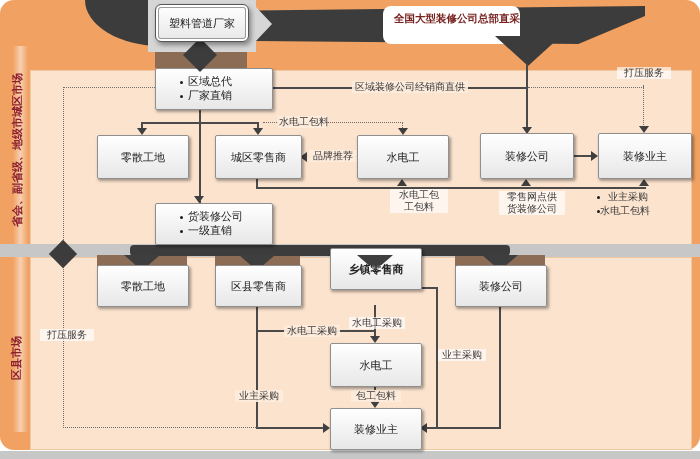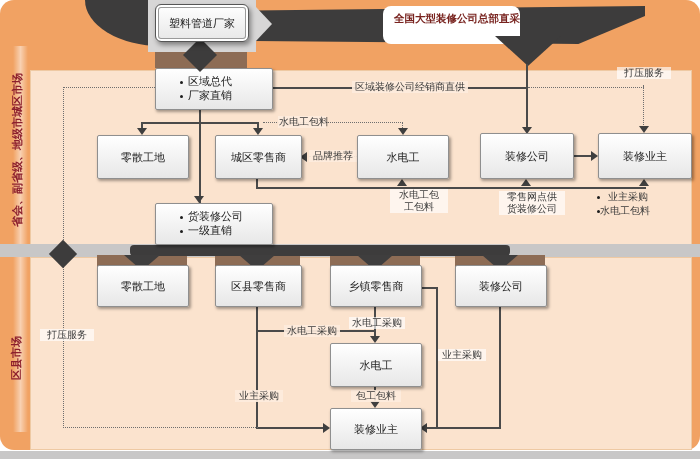--- a/index.html
+++ b/index.html
@@ -159,21 +159,21 @@
         <span>货装修公司</span>
       </div>
     <div class="brow">
         <span class="bdot"></span>
         <span>一级直销</span>
       </div>
   </div>
 
   <div class="abs node" style="left:97px;top:265px;width:90px;height:40px;">零散工地</div>
   <div class="abs node" style="left:215px;top:265px;width:85px;height:40px;">区县零售商</div>
-  <div class="abs node" style="left:330px;top:265px;width:90px;height:40px;">乡镇零售商</div>
+  <div class="abs node" style="left:330px;top:248px;width:90px;height:40px;font-weight:bold;">乡镇零售商</div>
   <div class="abs node" style="left:455px;top:265px;width:90px;height:40px;">装修公司</div>
   <div class="abs node" style="left:330px;top:343px;width:90px;height:42px;">水电工</div>
   <div class="abs node" style="left:330px;top:408px;width:90px;height:40px;">装修业主</div>
 
   <div class="abs lbl" style="left:352px;top:81px;width:114px;">区域装修公司经销商直供</div>
   <div class="abs lbl clear" style="left:617px;top:67px;width:52px;">打压服务</div>
   <div class="abs lbl" style="left:278px;top:116px;width:46px;">水电工包料</div>
   <div class="abs lbl" style="left:309px;top:150px;width:46px;">品牌推荐</div>
   <div class="abs lbl clear" style="left:390px;top:189px;width:56px;">
     <div>水电工包</div>

